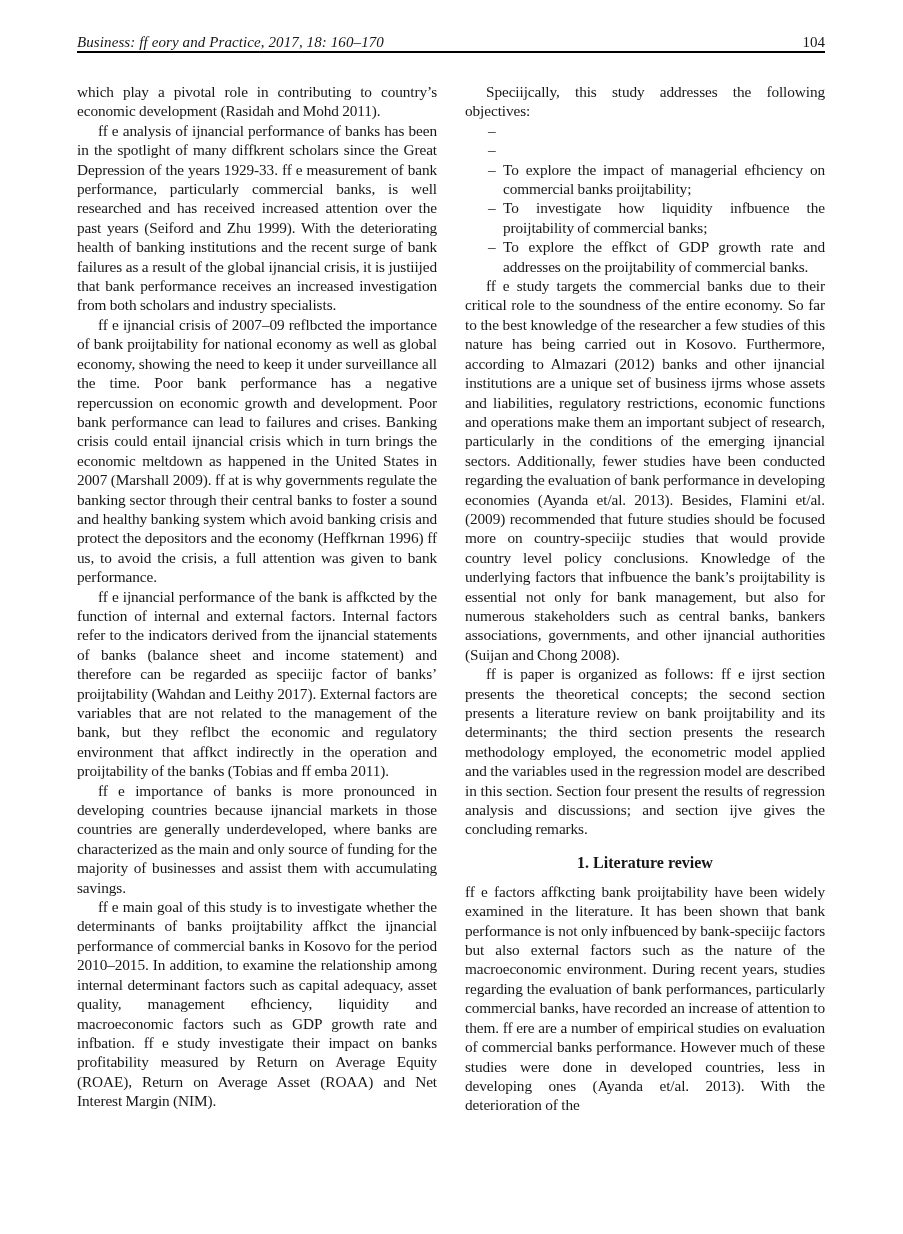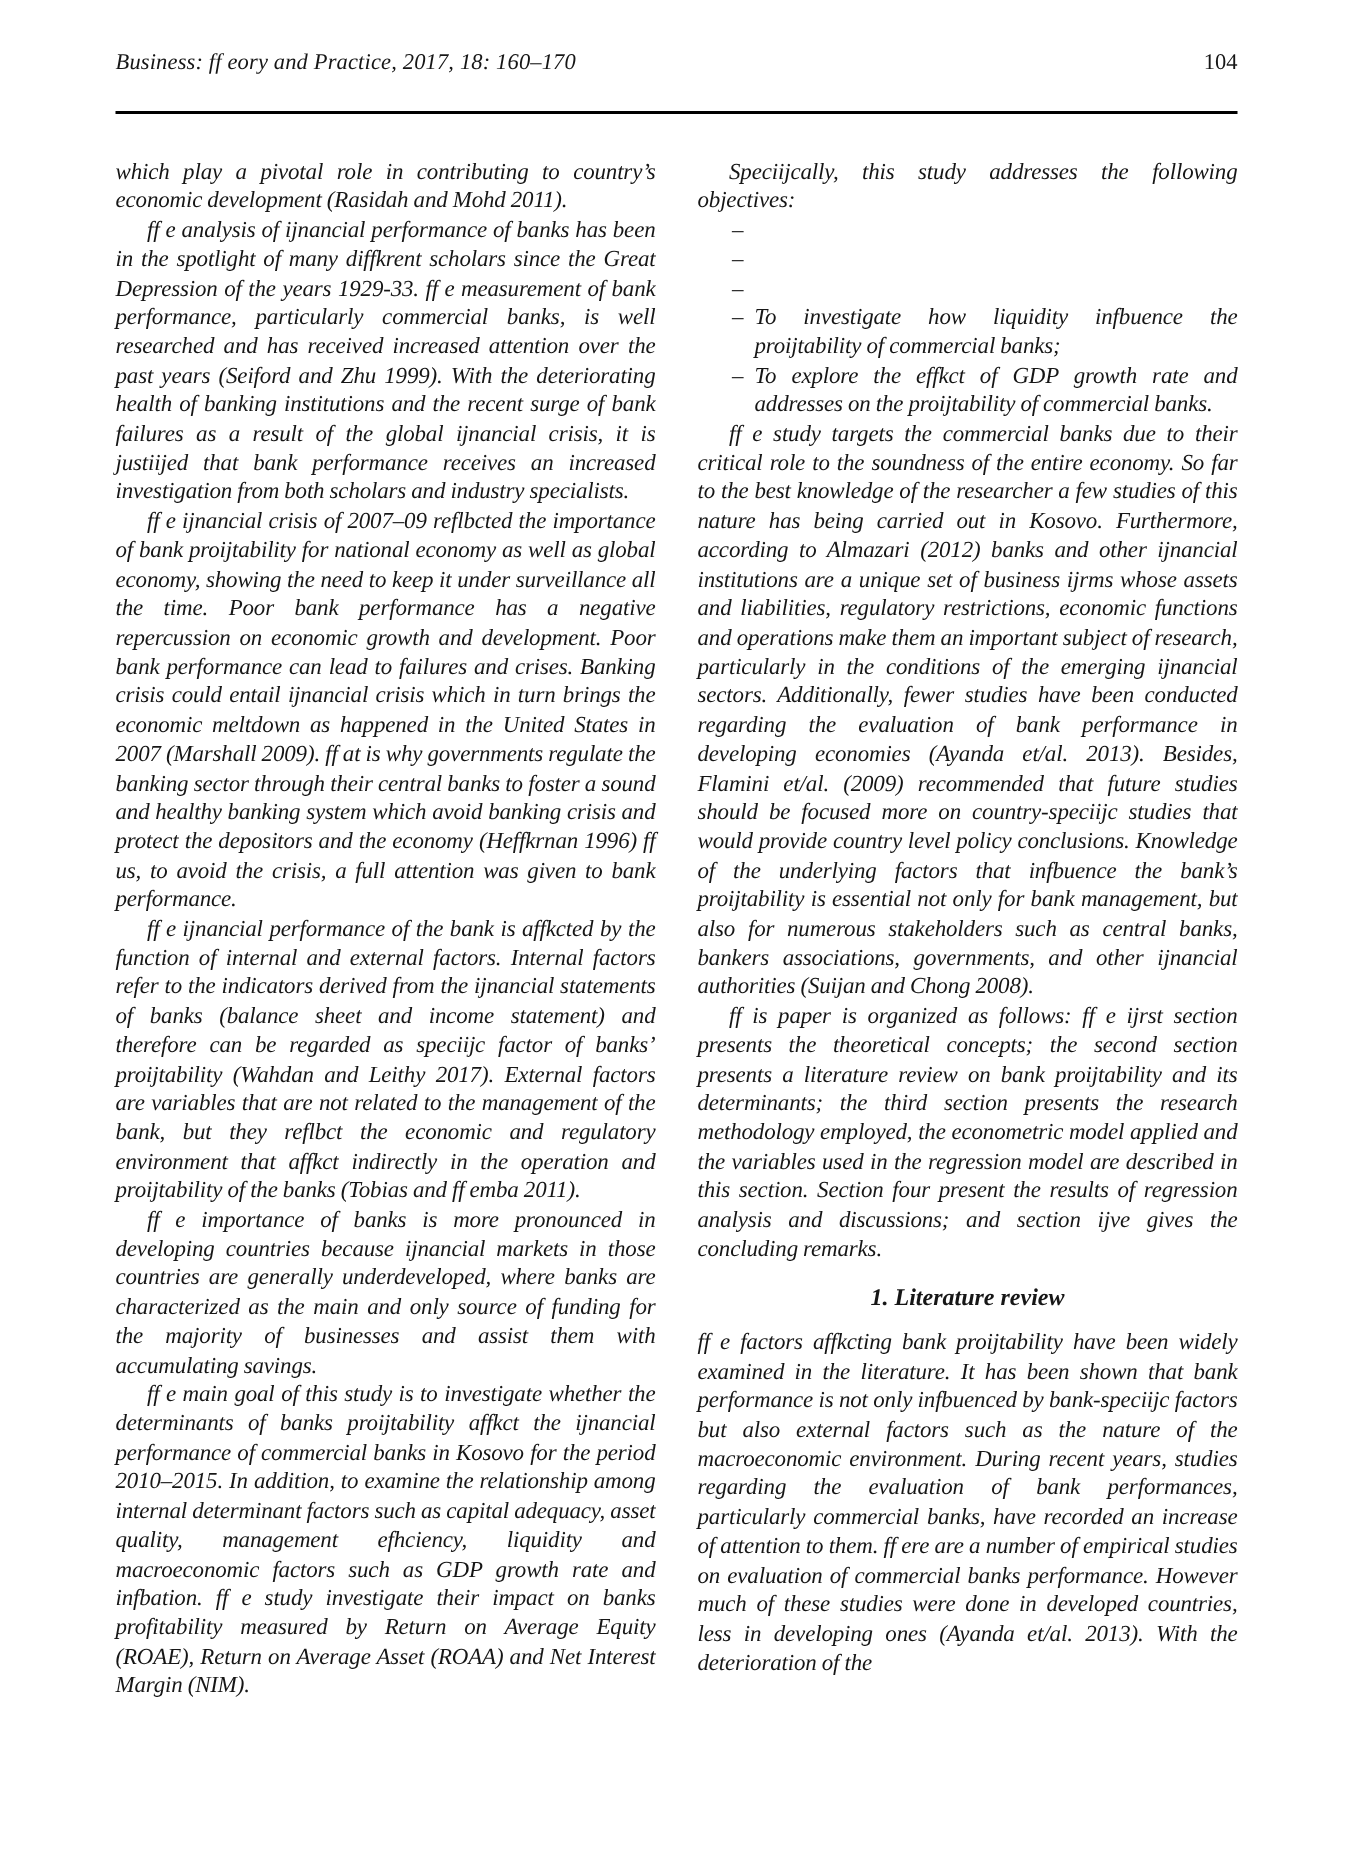--- a/index.html
+++ b/index.html
@@ -17,34 +17,33 @@
     padding:34px 78px 0 77px;
     font-family:"Liberation Serif","DejaVu Serif",serif;
     color:var(--ink);
     overflow:hidden;
   }
   .page-header{
     display:flex;
     justify-content:space-between;
     align-items:baseline;
     font-size:15px;
-    padding-bottom:23px;
+    padding-bottom:0;
     gap:21px;
   }
   .journal{font-style:italic;letter-spacing:0.1px;}
   .pagenum{font-style:normal;}
   .header-rule{
     height:2px;
     background:var(--rule);
   }
   .columns{
     display:flex;
     gap:28px;
     margin-top:29px;
-    font-style:italic;
   }
   .col{flex:1 1 0;min-width:0;}
   .para{
     margin:0;
     font-size:15.3px;
     line-height:19.4px;
     text-align:justify;
     letter-spacing:-0.1px;
     word-spacing:-0.3px;
   }
@@ -95,20 +94,21 @@
         <p class="para indent">Speciijcally, this study addresses the following objectives:</p>
         <div class="obj-list">
           <div class="obj-item">
             <span class="dash">–</span>
           </div>
           <div class="obj-item">
             <span class="dash">–</span>
           </div>
           <div class="obj-item">
             <span class="dash">–</span>
+            <span class="txt">To explore the impact of managerial efhciency on commercial banks proijtability;</span>
           </div>
           <div class="obj-item">
             <span class="dash">–</span>
             <span class="txt">To investigate how liquidity infbuence the proijtability of commercial banks;</span>
           </div>
           <div class="obj-item">
             <span class="dash">–</span>
             <span class="txt">To explore the effkct of GDP growth rate and addresses on the proijtability of commercial banks.</span>
           </div>
         </div>

